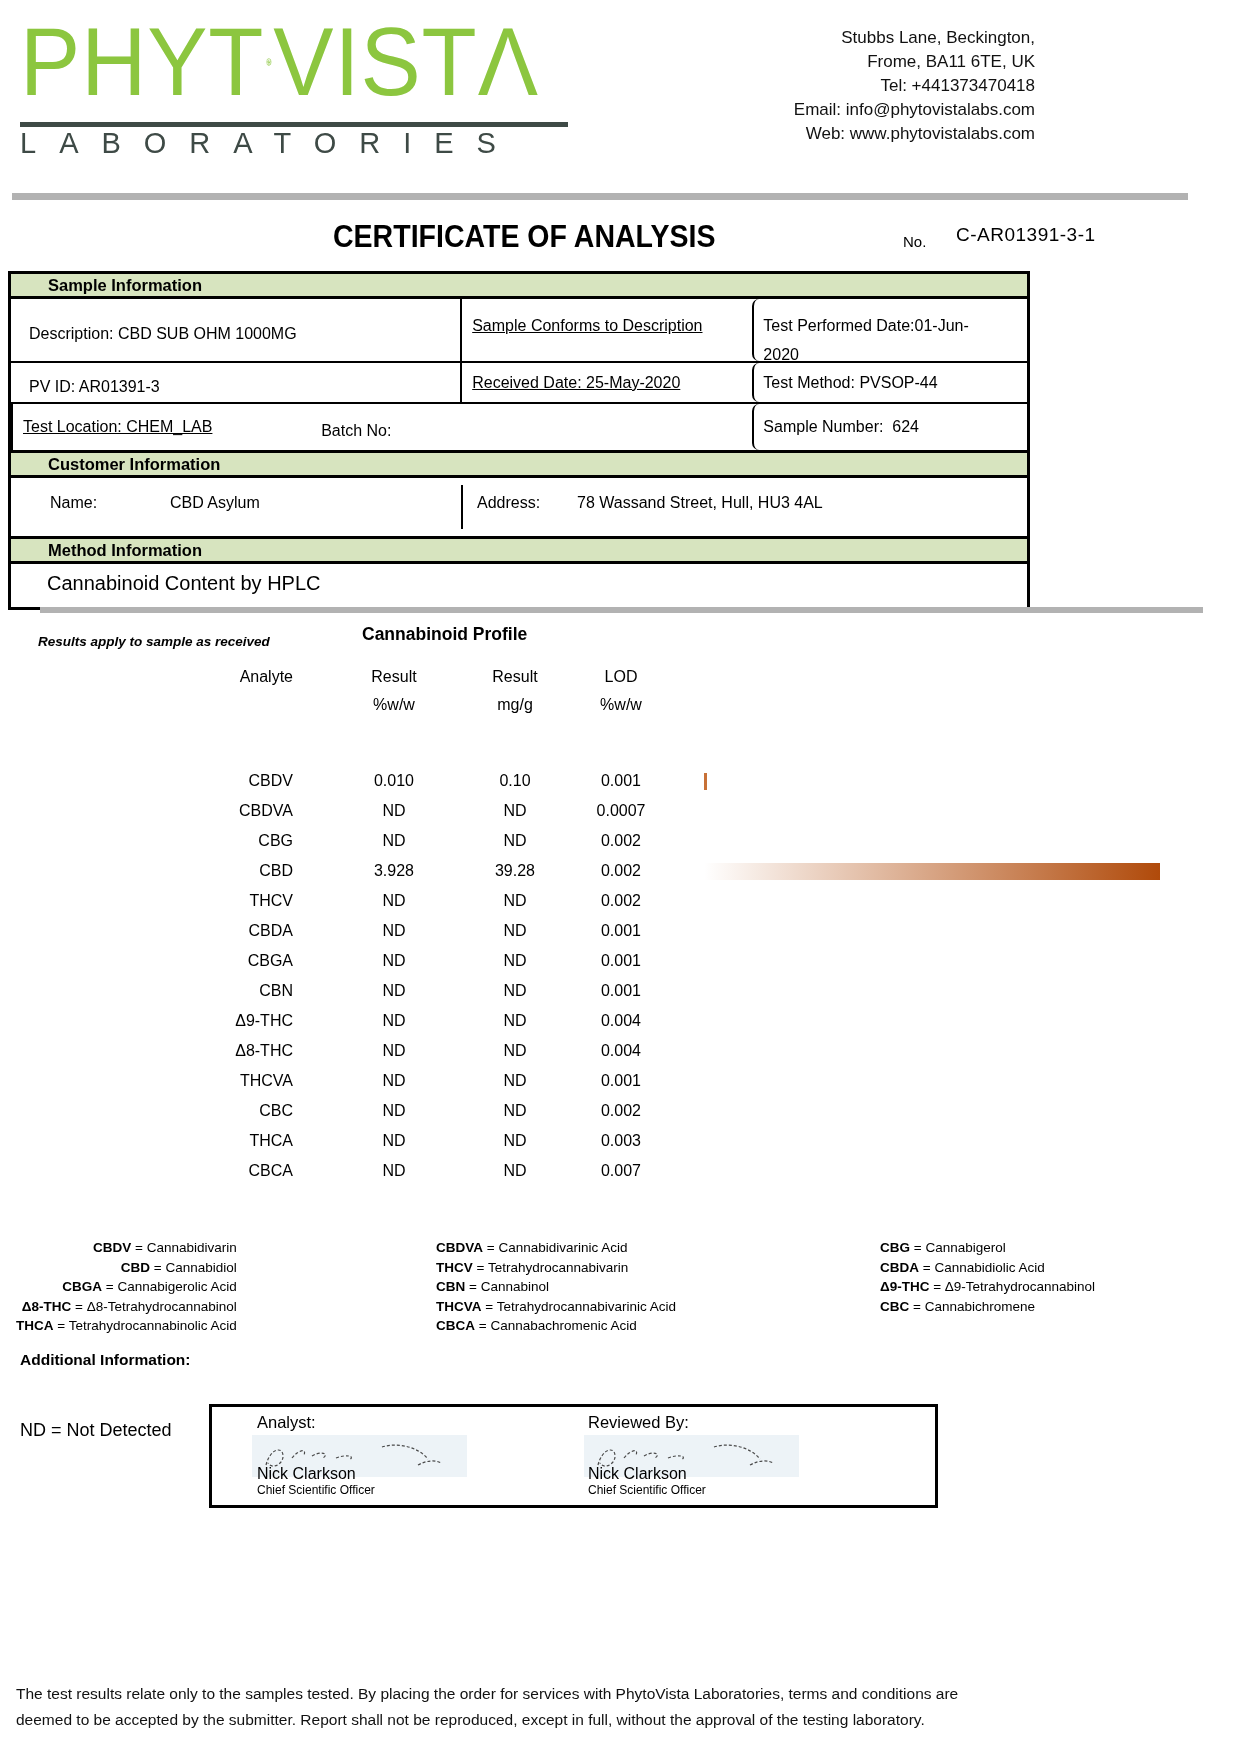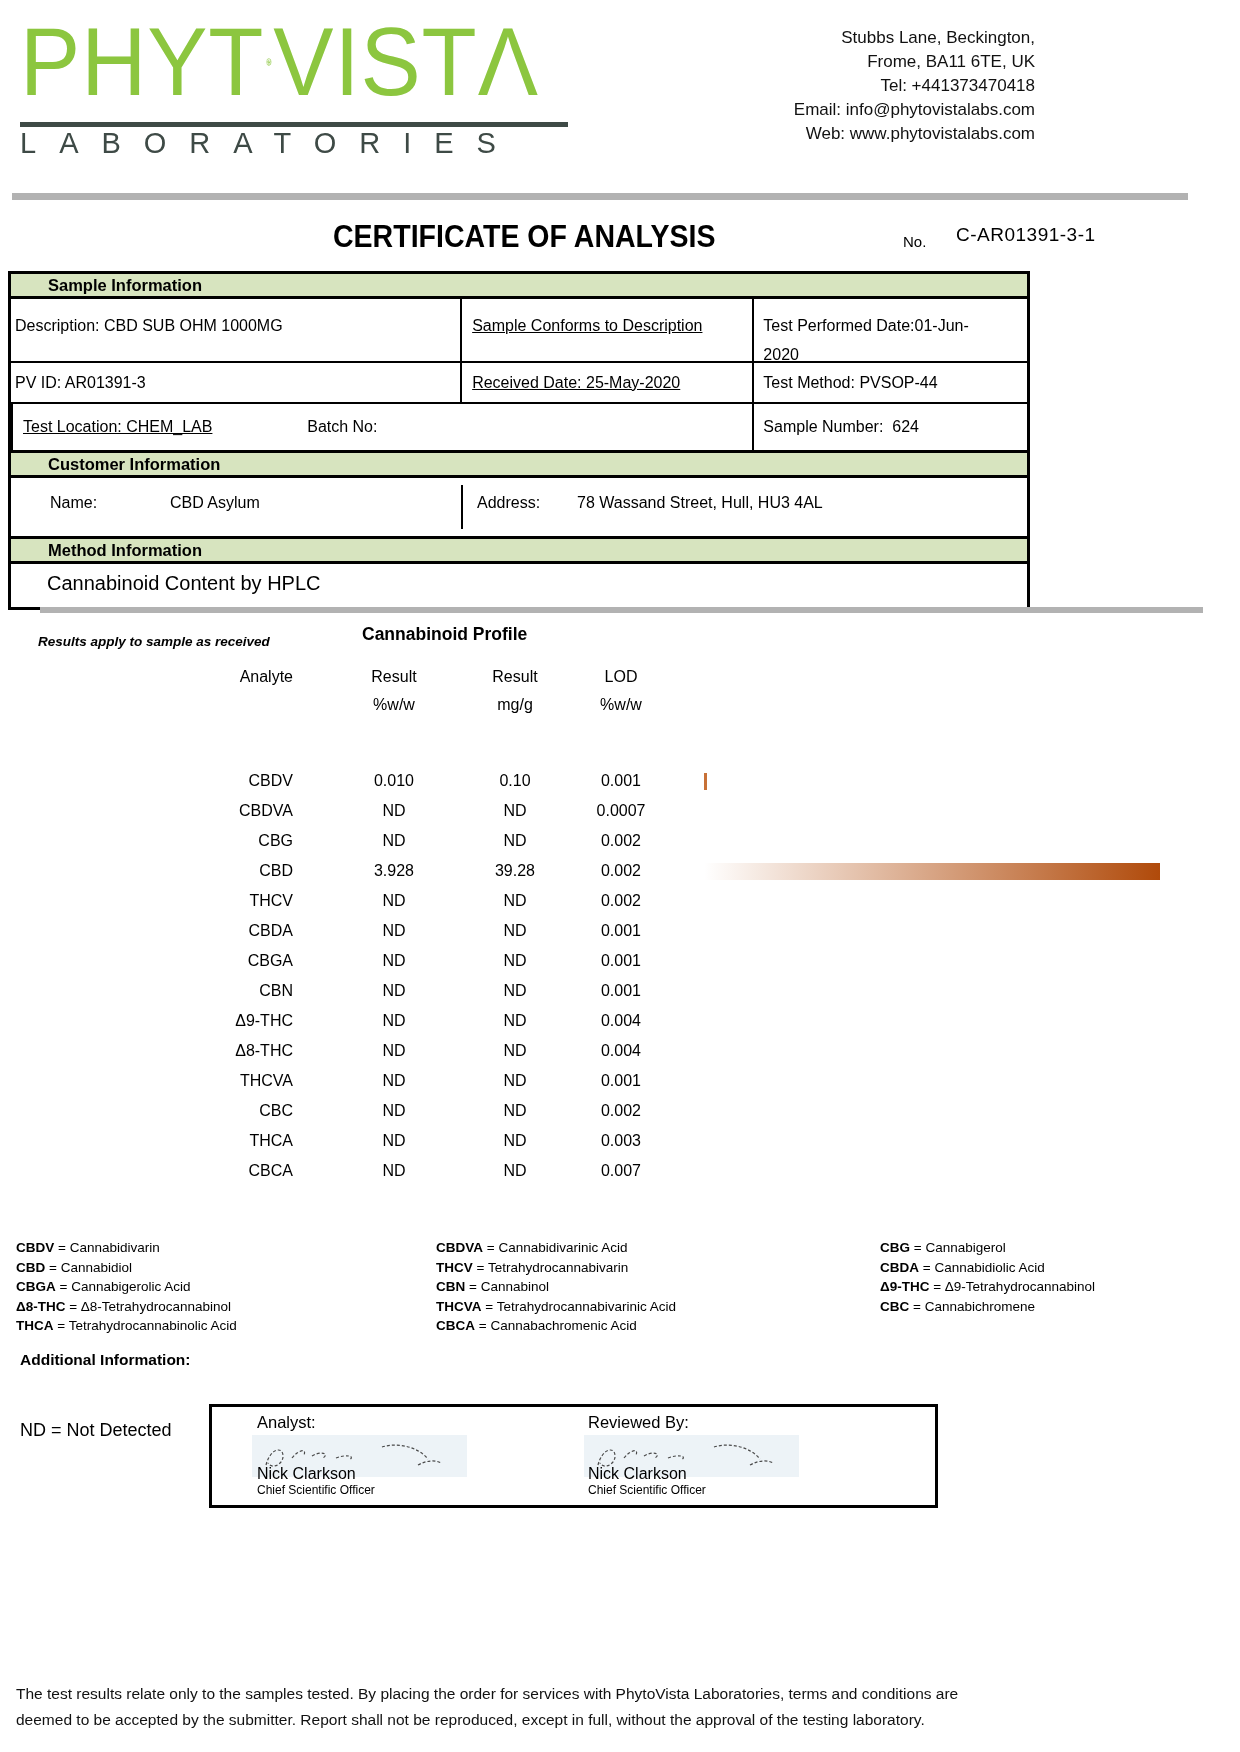--- a/index.html
+++ b/index.html
@@ -25,23 +25,23 @@
   #no-label{position:absolute;left:903px;top:233px;font-size:15px;}
   #no-value{position:absolute;left:956px;top:224px;font-size:19px;letter-spacing:.5px;}
 
   
   #info{position:absolute;left:8px;top:271px;width:1022px;border:3px solid #000;box-sizing:border-box;}
   .gbar{background:#d7e4bf;height:25px;display:flex;align-items:center;padding-left:37px;
         font-weight:bold;font-size:16.5px;box-sizing:border-box;border-bottom:3px solid #000;}
   .gbar.mid{border-top:3px solid #000;height:28px;}
   .si-row{display:flex;box-sizing:border-box;font-size:16px;white-space:pre-wrap;}
   .si-row .c{box-sizing:border-box;}
-  .c1{width:452px;padding-left:4px;}
+  .c1{width:452px;padding-left:18px;margin-top:8px;}
   .c2{width:294px;border-left:2px solid #000;padding-left:10px;text-decoration:underline;}
-  .c3{width:276px;border-left:2px solid #000;padding-left:9px;padding-right:56px;}
+  .c3{width:276px;border-left:2px solid #000;padding-left:9px;padding-right:56px;border-radius:7px;}
   .r0{height:64px;border-bottom:2px solid #000;}
   .r0 .c{padding-top:12px;line-height:29px;}
   .r1{height:41px;border-bottom:2px solid #000;}
   .r1 .c,.r2 .c{display:flex;align-items:center;}
   .r2{height:46px;}
   #cust-row{position:relative;height:58px;font-size:16px;}
   #cust-div{position:absolute;left:450px;top:7px;width:2px;height:44px;background:#000;}
   #cust-row .lbl{position:absolute;top:16px;}
   #meth-row{height:43px;padding:8px 0 0 36px;font-size:20px;box-sizing:border-box;}
 
@@ -52,21 +52,21 @@
   .col-an{left:93px;width:200px;text-align:right;}
   .col-p{left:334px;width:120px;text-align:center;}
   .col-m{left:455px;width:120px;text-align:center;}
   .col-l{left:558px;width:126px;text-align:center;}
   .res-row{position:absolute;left:0;width:1240px;height:20px;font-size:16px;}
   .res-row span{position:absolute;top:0;}
   .bar{position:absolute;left:704px;top:1px;height:17px;}
 
   
   .legend-col{position:absolute;top:1238px;font-size:13.5px;line-height:19.6px;white-space:nowrap;}
-  #legend1{left:16px;} #legend2{left:436px;} #legend3{left:880px;}
+  #legend1{left:16px;text-align:right;} #legend2{left:436px;} #legend3{left:880px;}
   .legend-col b{font-weight:bold;}
 
   #add-title{position:absolute;left:20px;top:1351px;font-size:15.5px;font-weight:bold;}
   #nd-note{position:absolute;left:20px;top:1420px;font-size:18px;}
 
   
   #sigbox{position:absolute;left:209px;top:1404px;width:729px;height:104px;border:3px solid #000;
           box-sizing:border-box;overflow:hidden;}
   #sigbox .siglabel{position:absolute;top:6px;font-size:16.5px;}
   #lab-analyst{left:45px;} #lab-reviewed{left:376px;}

